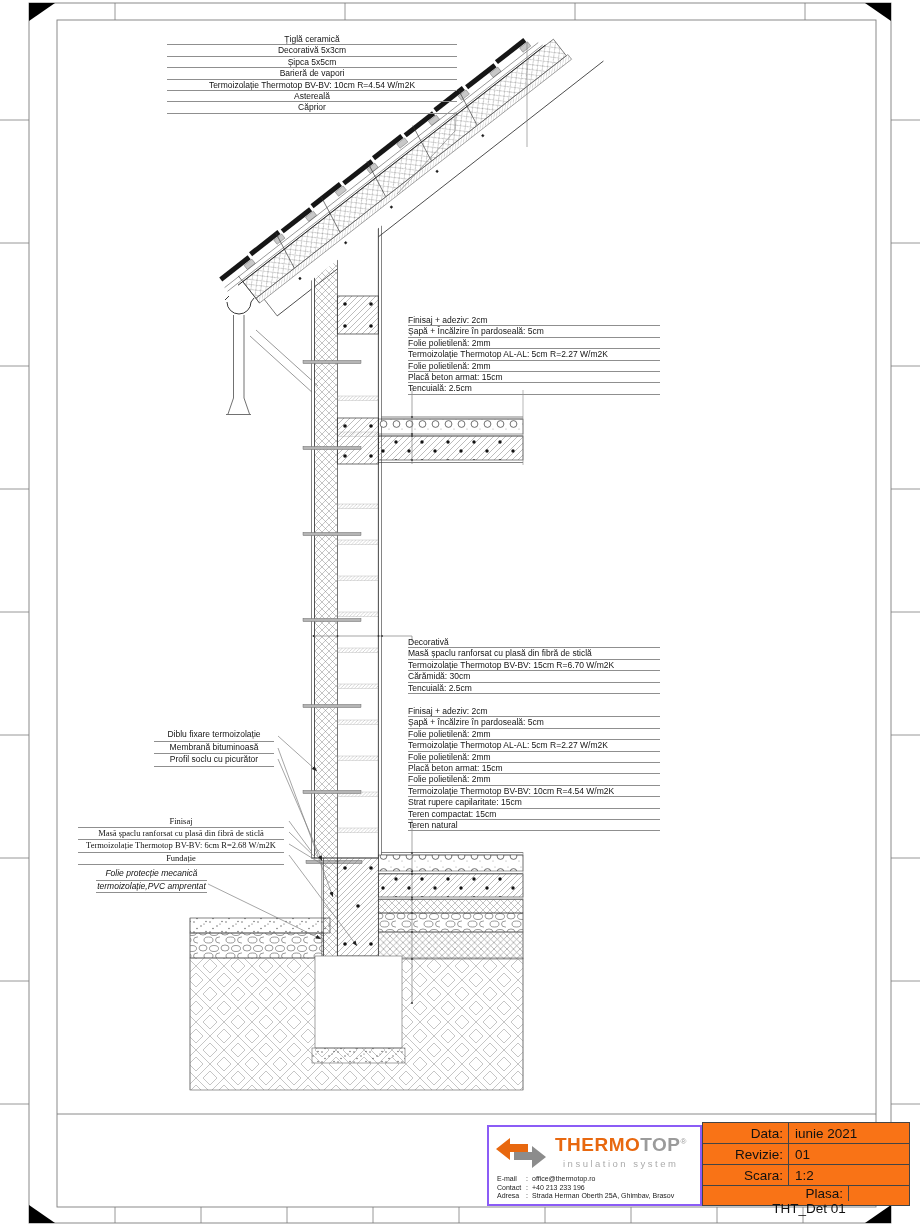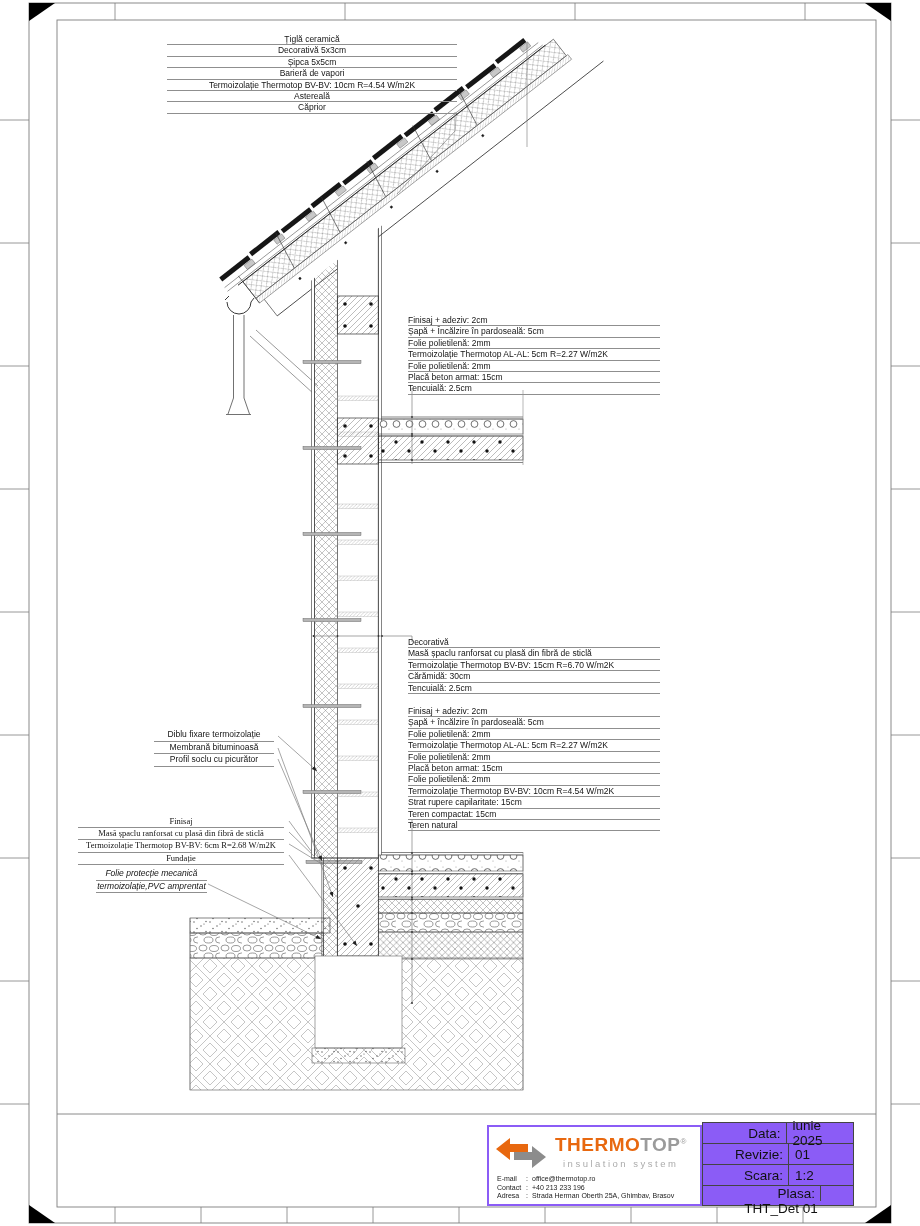--- a/index.html
+++ b/index.html
@@ -21,21 +21,21 @@
   #logo-box{position:absolute;left:487px;top:1125px;width:215px;height:81px;border:2px solid #8b5cf6;box-sizing:border-box;background:#fff;}
   #logo-icon{position:absolute;left:6px;top:9px;}
   #brand-line{position:absolute;left:66px;top:7px;font-size:19px;font-weight:700;letter-spacing:.5px;white-space:nowrap;}
   .brand-o{color:#E8680F;} .brand-g{color:#9B9B9B;}
   #brand-reg{font-size:8px;vertical-align:super;color:#9B9B9B;font-weight:400;}
   #tagline{position:absolute;left:74px;top:31px;font-size:9.5px;letter-spacing:2.5px;color:#ababab;white-space:nowrap;}
   #contact{position:absolute;left:8px;top:48px;font-size:7px;line-height:8.6px;color:#222;}
   .c-row{white-space:nowrap;}
   .c-lbl{display:inline-block;width:29px;}
   .c-sep{display:inline-block;width:6px;}
-  #info-table{position:absolute;left:702px;top:1122px;width:152px;height:84px;border:1px solid #444;box-sizing:border-box;background:#8b5cf6;}
+  #info-table{position:absolute;left:702px;top:1122px;width:208px;height:84px;border:1px solid #444;box-sizing:border-box;background:#f97316;}
   .t-row{display:flex;height:21px;box-sizing:border-box;border-bottom:1px solid #444;font-size:13.5px;align-items:center;}
   .t-row:last-child{border-bottom:none;flex-direction:column;}
   .t-lbl{width:86px;text-align:right;padding-right:5px;box-sizing:border-box;border-right:1px solid #444;height:100%;display:flex;align-items:center;justify-content:flex-end;}
   .t-val{padding-left:6px;}
 </style>
 </head>
 <body>
 
 <div id="page">
 
@@ -408,21 +408,21 @@
     </div>
     <div class="c-row">
       <span class="c-lbl">Adresa</span><span class="c-sep">:</span><span>Strada Herman Oberth 25A, Ghimbav, Brasov</span>
     </div>
   </div>
 </div>
 
 <div id="info-table">
   <div class="t-row">
     <span class="t-lbl">Data:</span>
-    <span class="t-val">iunie 2025</span>
+    <span class="t-val">iunie 2021</span>
   </div>
   <div class="t-row">
     <span class="t-lbl">Revizie:</span>
     <span class="t-val">01</span>
   </div>
   <div class="t-row">
     <span class="t-lbl">Scara:</span>
     <span class="t-val">1:2</span>
   </div>
   <div class="t-row">

